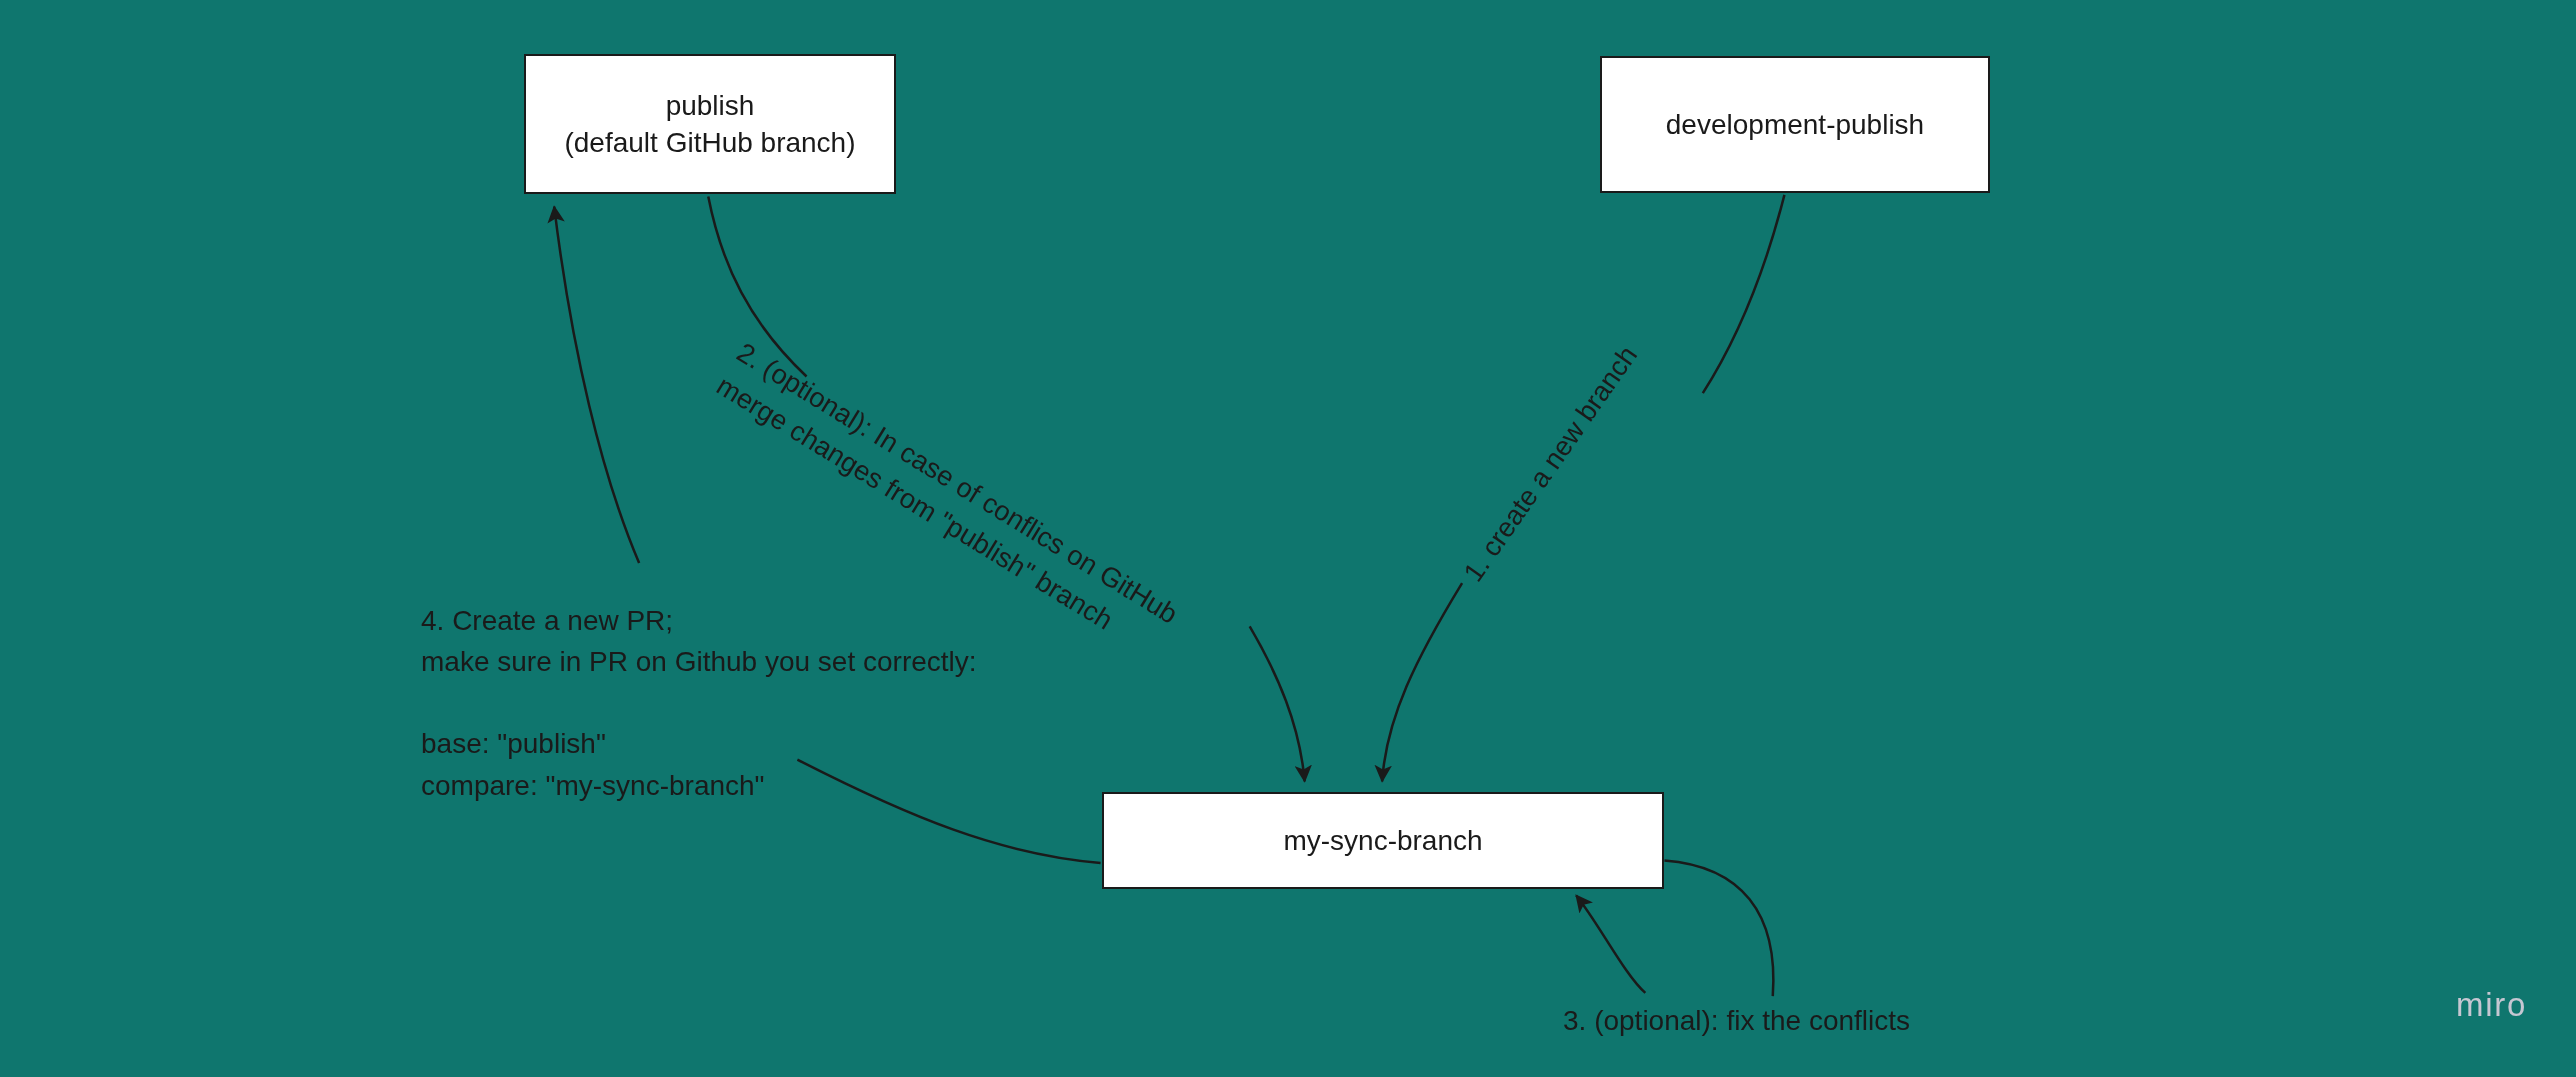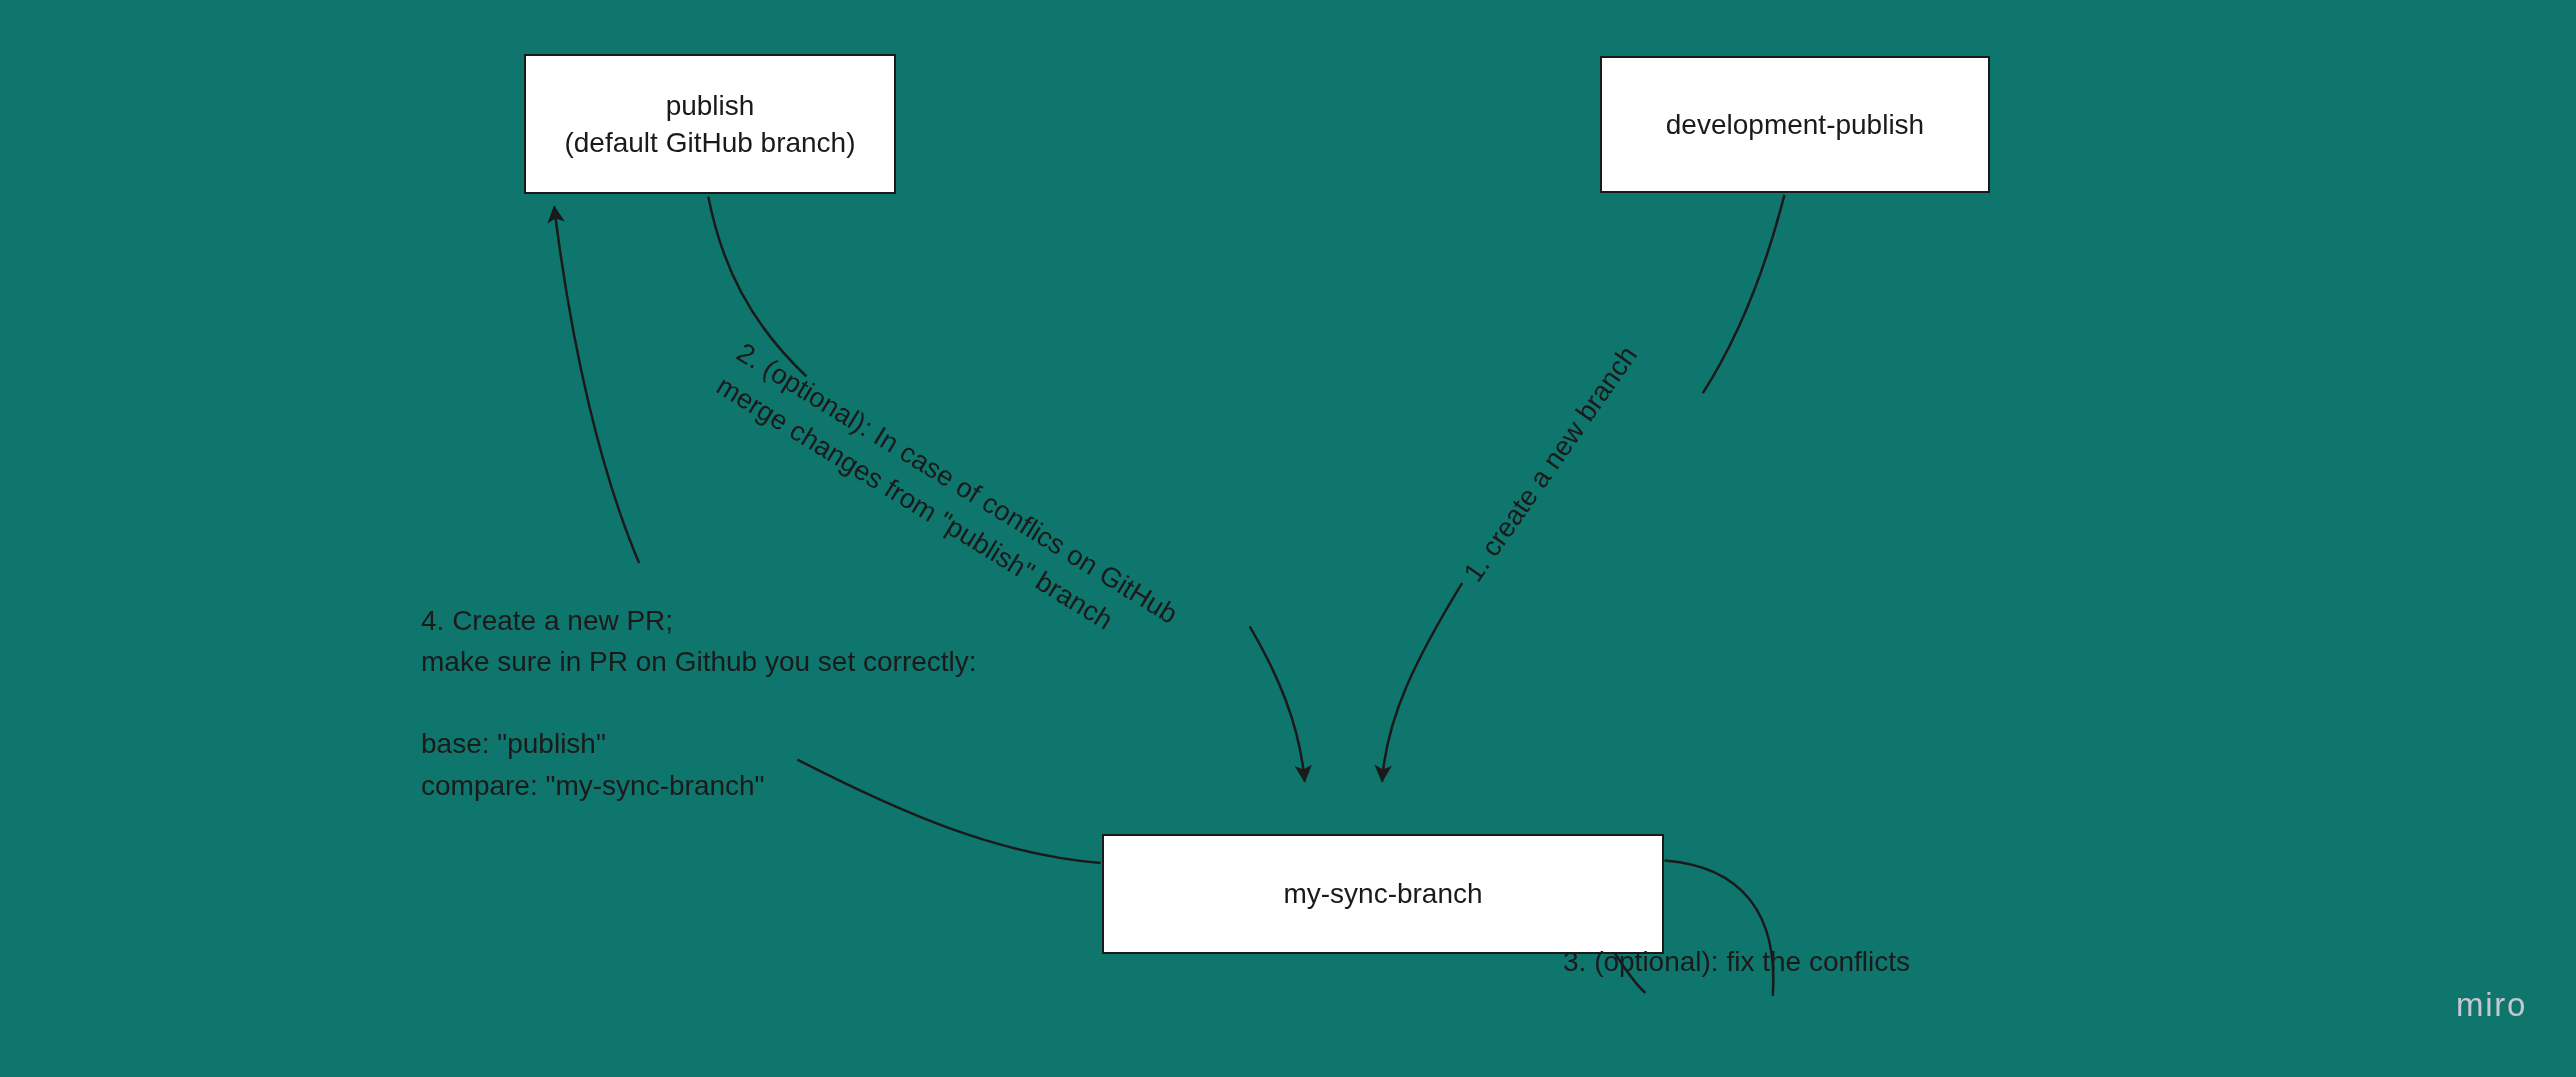--- a/index.html
+++ b/index.html
@@ -35,39 +35,39 @@
   }
   .node-label {
     font-size: 28px;
     line-height: 1.33;
     color: #1a1a1a;
     white-space: pre-line;
     font-family: "Liberation Sans", sans-serif;
   }
   #node-publish  { left: 524px;  top: 54px;  width: 372px; height: 140px; }
   #node-devpub   { left: 1600px; top: 56px;  width: 390px; height: 137px; }
-  #node-mysync   { left: 1102px; top: 834px; width: 562px; height: 120px; }
+  #node-mysync   { left: 1102px; top: 792px; width: 562px; height: 97px; }
 
   .free-text {
     position: absolute;
     color: #1a1a1a;
     font-size: 28px;
     line-height: 1.47;
     white-space: pre-line;
     font-family: "Liberation Sans", sans-serif;
   }
   #text-step4 {
     left: 421px;
     top: 560px;
     width: 683px;
     margin-top: 40px;
   }
   #text-step3 {
     left: 1563px;
-    top: 941px;
+    top: 1000px;
     white-space: nowrap;
   }
   .rot-label {
     position: absolute;
     color: #1a1a1a;
     font-size: 27.5px;
     line-height: 1.42;
     white-space: pre-line;
     font-family: "Liberation Sans", sans-serif;
   }

